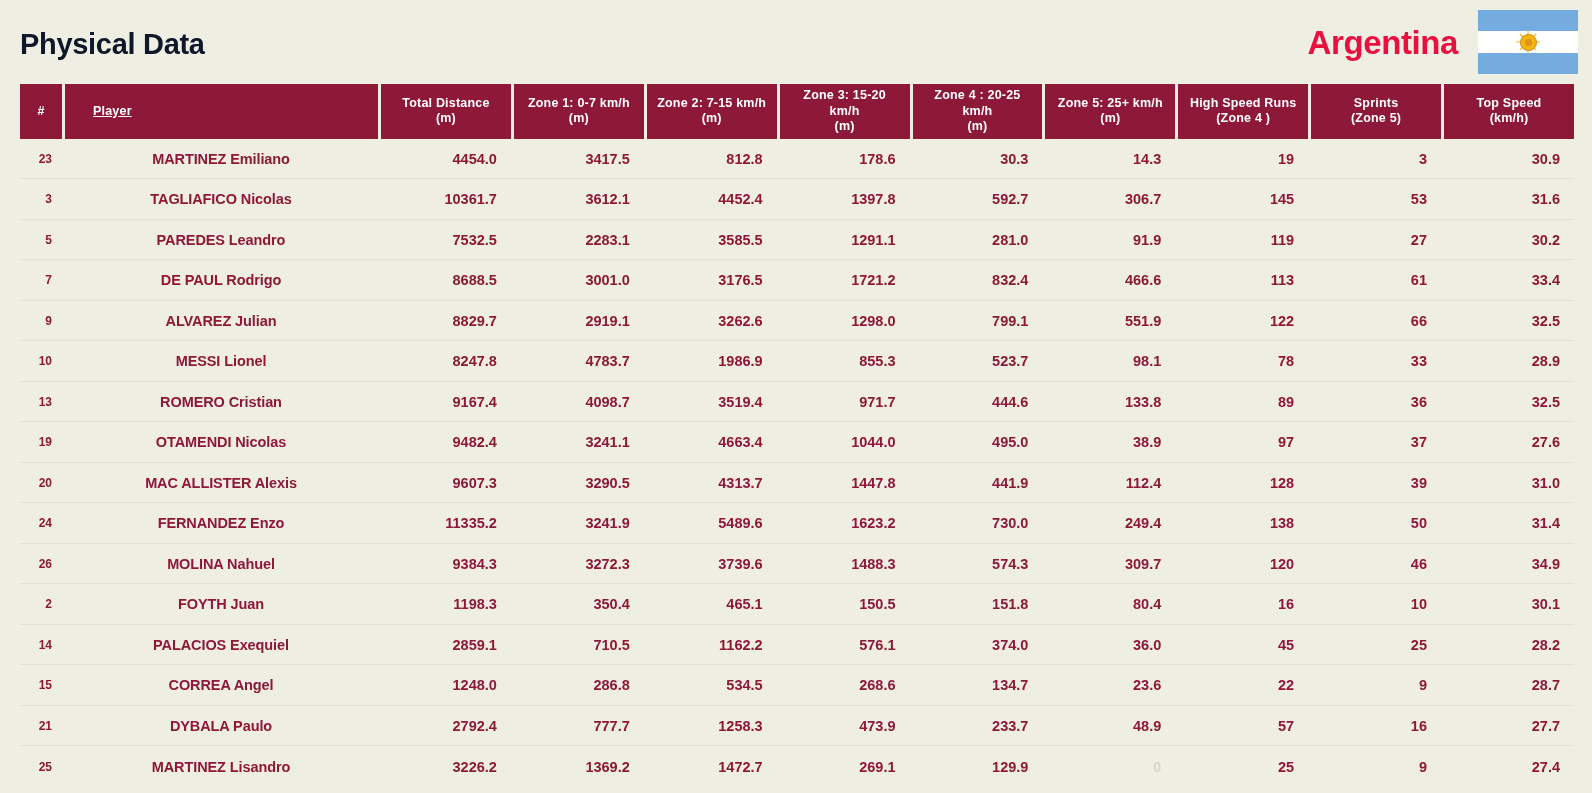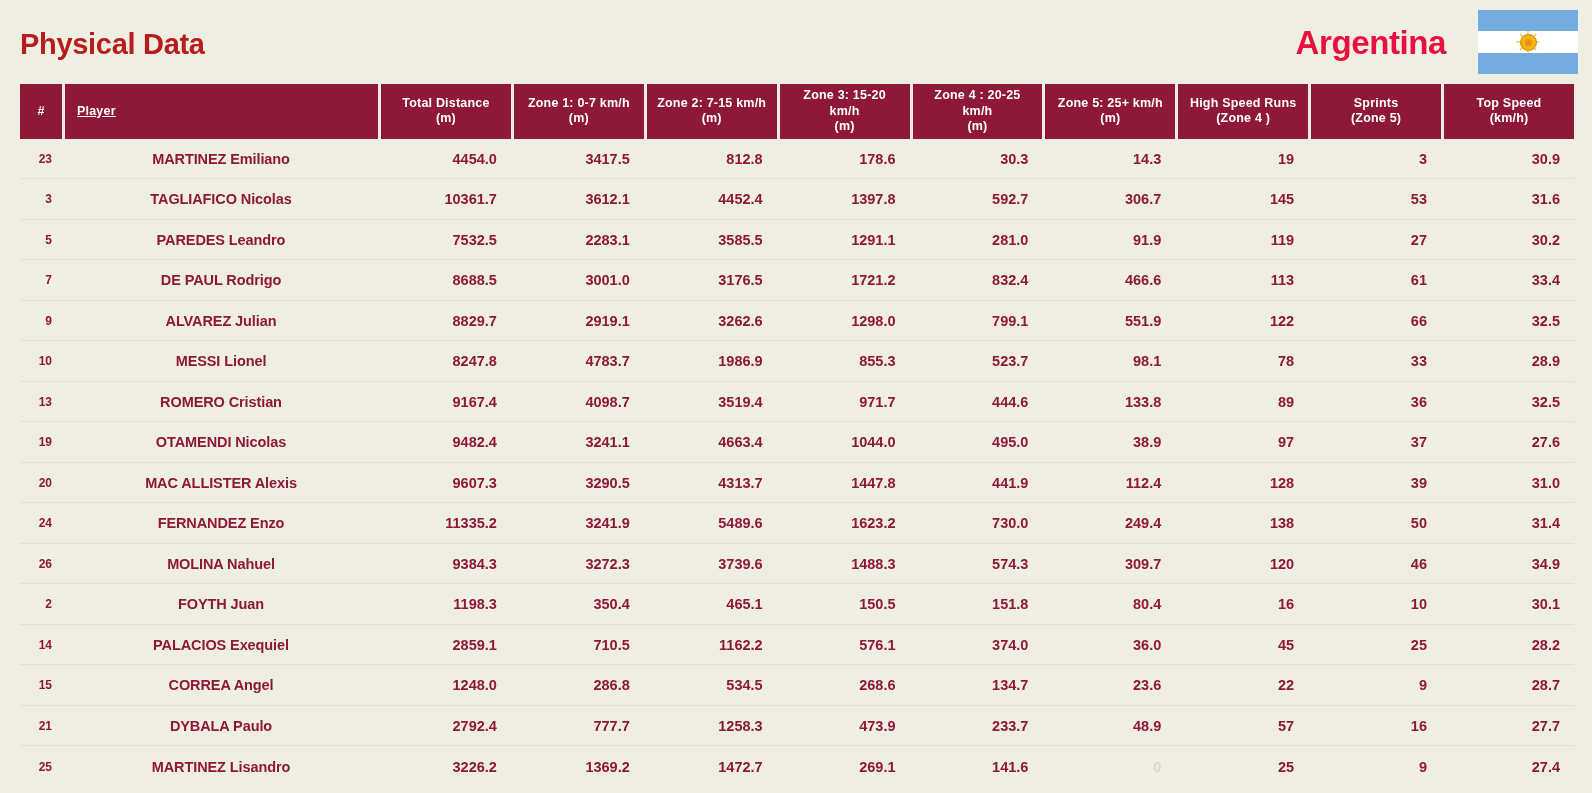--- a/index.html
+++ b/index.html
@@ -29,31 +29,31 @@
     height: 84px;
     display: flex;
     align-items: center;
     justify-content: space-between;
     padding: 0 14px 0 20px;
   }
 
   .page-title {
     font-size: 29px;
     font-weight: 700;
-    color: #b91c1c;
+    color: #0f172a;
     letter-spacing: -0.3px;
     white-space: nowrap;
     line-height: 1;
     margin-top: 4px;
   }
 
   .team-block {
     display: flex;
     align-items: center;
-    gap: 32px;
+    gap: 20px;
   }
 
   .team-name {
     font-size: 33px;
     font-weight: 700;
     color: #E8103F;
     letter-spacing: -0.4px;
     white-space: nowrap;
     line-height: 1;
   }
@@ -126,21 +126,21 @@
     line-height: 1.25;
     height: 47px;
     padding: 4px 10px;
     vertical-align: middle;
     border-left: 3px solid #EFEEE3;
     letter-spacing: 0.2px;
   }
   thead th:first-child { border-left: none; }
 
   th.col-num      { width: 42px;  text-align: center; padding-left: 2px; padding-right: 2px; }
-  th.col-player   { width: 316px; text-align: left; padding-left: 12px; text-decoration: underline; }
+  th.col-player   { width: 316px; text-align: left; padding-left: 28px; text-decoration: underline; }
   th.col-stat     { text-align: center; }
 
   tbody td {
     font-size: 14.5px;
     font-weight: 700;
     color: #8E1838;
     height: 40.5px;
     padding: 0 10px;
     vertical-align: middle;
     border-bottom: 1px solid #E2E1D3;
@@ -428,21 +428,21 @@
             <td class="cell-stat">16</td>
             <td class="cell-stat">27.7</td>
           </tr>
           <tr>
             <td class="cell-num">25</td>
             <td class="cell-player">MARTINEZ Lisandro</td>
             <td class="cell-stat">3226.2</td>
             <td class="cell-stat">1369.2</td>
             <td class="cell-stat">1472.7</td>
             <td class="cell-stat">269.1</td>
-            <td class="cell-stat">141.6</td>
+            <td class="cell-stat">129.9</td>
             <td class="cell-stat zero-faded">0</td>
             <td class="cell-stat">25</td>
             <td class="cell-stat">9</td>
             <td class="cell-stat">27.4</td>
           </tr>
         </tbody>
     </table>
   </div>
 
 </div>

